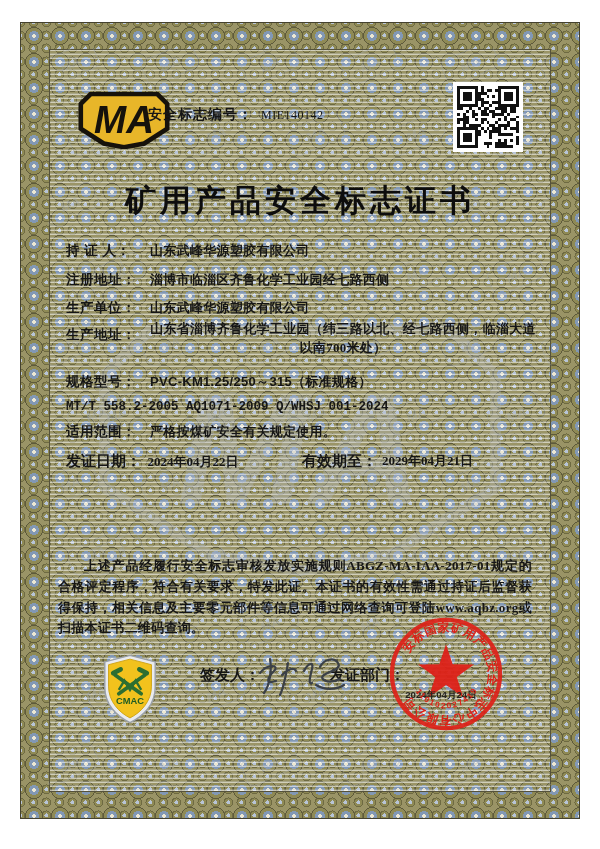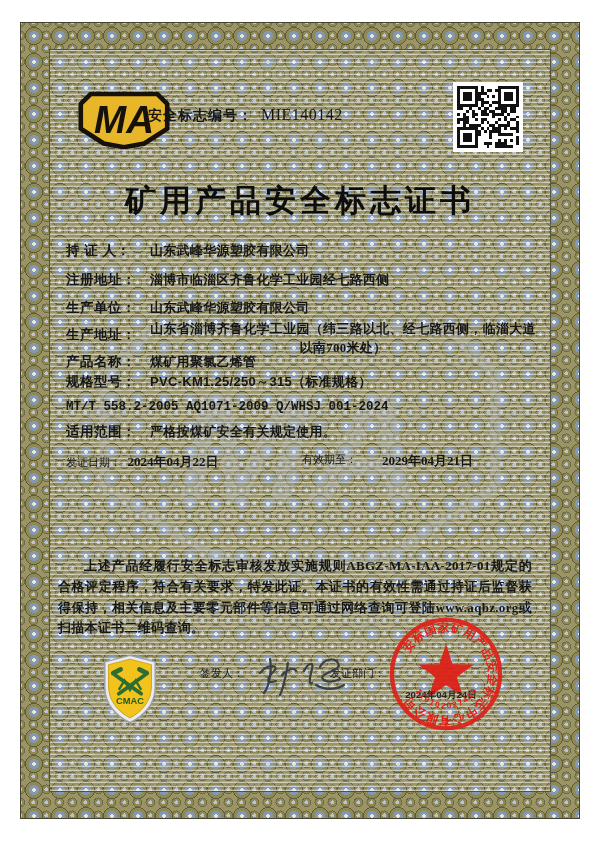--- a/index.html
+++ b/index.html
@@ -17,30 +17,30 @@
   .content{position:absolute;left:28px;top:26px;right:28px;bottom:26px;
            background:linear-gradient(#f3f6f9,#edf0f4);
            border:1px solid #55523b;
            background-image:repeating-linear-gradient(0deg, rgba(255,255,255,.55) 0 1px, rgba(203,211,221,.28) 1px 2px, rgba(0,0,0,0) 2px 4px);}
   .wm-tile{position:absolute;width:54px;height:26px;border:1.5px solid rgba(158,168,182,.32);
            border-radius:7px;transform:rotate(-24deg);display:flex;align-items:center;justify-content:center;
            font-weight:bold;font-style:italic;font-size:13px;color:rgba(158,168,182,.30);z-index:1;}
   .abs{position:absolute;}
   .z2{z-index:2;} .z3{z-index:3;} .z4{z-index:4;}
   .cert-no{left:148px;top:106px;font-size:14px;font-weight:bold;letter-spacing:1px;}
-  .cert-no .val{font-family:"Liberation Serif",serif;font-weight:normal;font-size:16px;letter-spacing:.5px;margin-left:8px;}
+  .cert-no .val{font-family:"Liberation Serif",serif;font-weight:normal;font-size:12px;letter-spacing:.5px;margin-left:8px;}
   .qr-box{left:453px;top:82px;width:70px;height:70px;background:#ffffff;padding:4px;box-sizing:border-box;}
   .doc-title{left:0;top:180px;width:100%;text-align:center;font-size:31px;font-weight:bold;letter-spacing:4px;color:#0d0d0d;}
   .row{left:66px;width:470px;display:flex;align-items:flex-start;}
   .row .lbl{flex:0 0 84px;font-size:13.5px;font-weight:bold;white-space:nowrap;letter-spacing:.5px;}
   .row .lbl.wide{flex:0 0 168px;}
   .row .val{font-size:13px;font-weight:bold;font-family:"Liberation Serif",serif;line-height:1.45;letter-spacing:.3px;}
   .row .val.sans{font-family:Liberation Sans, sans-serif;}
   .row .val.mono{font-family:"Liberation Mono",monospace;font-size:12.5px;letter-spacing:0;}
-  .inline-lbl{font-size:11px;font-weight:normal;white-space:nowrap;}
+  .inline-lbl{font-size:15px;font-weight:bold;white-space:nowrap;}
   .statement{left:58px;top:556px;width:474px;font-size:13px;font-weight:bold;
              font-family:"Liberation Serif",serif;line-height:1.6;text-align:justify;text-indent:2em;letter-spacing:.3px;}
   .sig-label{left:200px;top:666px;}
   .dept-label{left:330px;top:666px;}
   svg text{font-family:"Liberation Sans",sans-serif;}
 </style>
 </head>
 <body>
 
 <div class="page">
@@ -293,24 +293,20 @@
     <span class="val">淄博市临淄区齐鲁化学工业园经七路西侧</span>
   </div>
   <div class="abs z2 row" style="top:299px;">
     <span class="lbl">生产单位：</span>
     <span class="val">山东武峰华源塑胶有限公司</span>
   </div>
   <div class="abs z2 row" style="top:320px;">
     <span class="lbl" style="padding-top:6px;">生产地址：</span>
     <span class="val" style="width:386px;text-align:center;">山东省淄博齐鲁化学工业园（纬三路以北、经七路西侧，临淄大道以南700米处）</span>
   </div>
-  <div class="abs z2 row" style="top:353px;">
-    <span class="lbl">产品名称：</span>
-    <span class="val">煤矿用聚氯乙烯管</span>
-  </div>
   <div class="abs z2 row" style="top:373px;">
     <span class="lbl">规格型号：</span>
     <span class="val sans">PVC-KM1.25/250～315（标准规格）</span>
   </div>
   <div class="abs z2 row" style="top:398px;">
     <span class="val mono">MT/T 558.2-2005 AQ1071-2009 Q/WHSJ 001-2024</span>
   </div>
   <div class="abs z2 row" style="top:423px;">
     <span class="lbl">适用范围：</span>
     <span class="val">严格按煤矿安全有关规定使用。</span>

